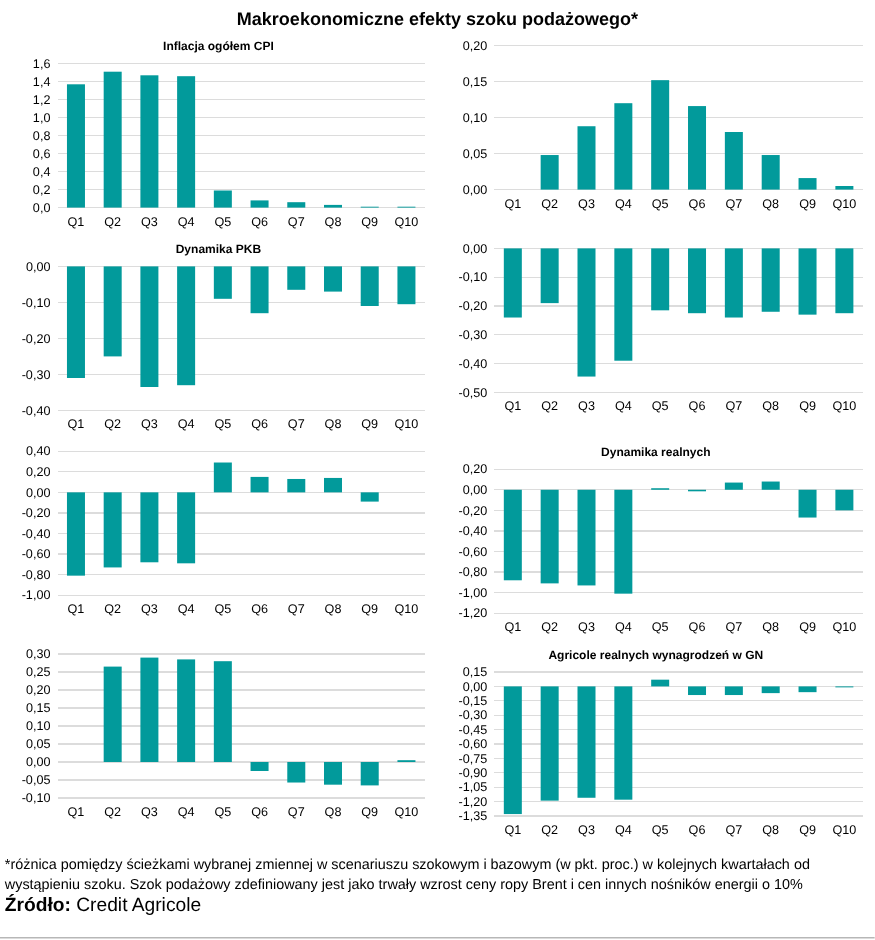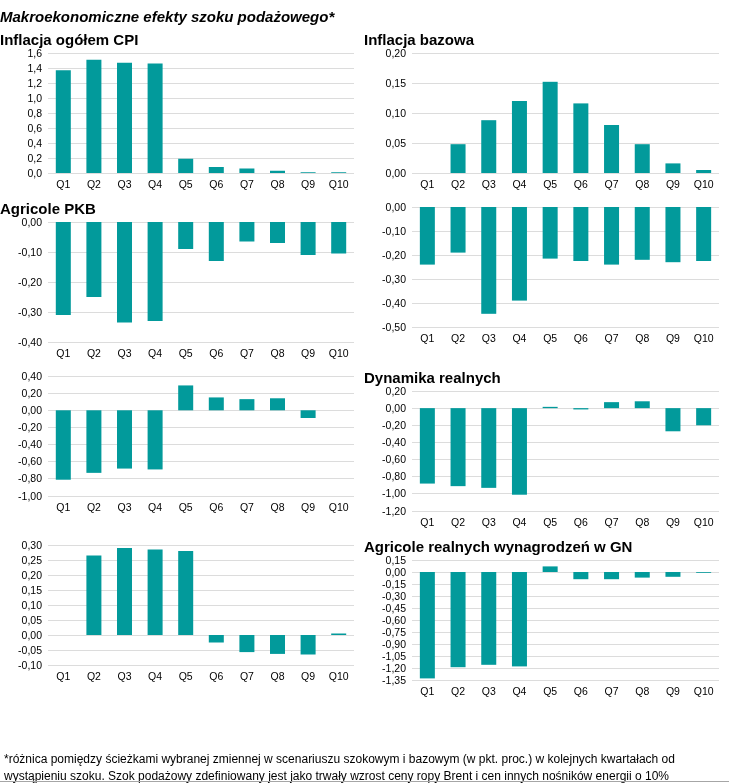--- a/index.html
+++ b/index.html
@@ -1,34 +1,34 @@
 <!DOCTYPE html>
 <html><head>
 <meta charset="utf-8">
 <style>
   html,body{margin:0;padding:0;background:#ffffff;}
   body{
     width:729px;height:783px;position:relative;overflow:hidden;
     font-family:"Liberation Sans","DejaVu Sans",sans-serif;color:#000;
   }
   .page-title{
-    text-align:left;font-weight:bold;font-size:15px;
-    padding-top:8px;height:24px;font-style:italic;
+    text-align:center;font-weight:bold;font-size:15px;
+    padding-top:8px;height:24px;
   }
   .grid{
     display:grid;grid-template-columns:364px 365px;grid-template-rows:repeat(4,169px);
   }
   .panel{position:relative;}
   .panel-title{
-    text-align:left;font-weight:bold;font-size:15px;height:15px;line-height:15px;
+    text-align:center;font-weight:bold;font-size:10px;height:15px;line-height:15px;
     white-space:nowrap;
   }
   .panel svg{display:block;}
   .footnote{
-    padding:4px 6px 0 4px;font-size:12px;line-height:1.38;width:715px;margin-top:39px;
+    padding:4px 6px 0 4px;font-size:12px;line-height:1.38;width:715px;
   }
   .source-line{padding:1px 6px 0 4px;font-size:16px;}
   .source-label{font-weight:bold;}
   .bottom-rule{
     position:absolute;left:0;right:0;bottom:1px;border-top:1px solid #a6a6a6;height:0;
   }
 </style>
 </head>
 <body>
 
@@ -72,21 +72,20 @@
         <text x="246.9" y="141" text-anchor="middle" font-size="10.5" fill="#000000">Q7</text>
         <rect x="270" y="123.75" width="15" height="2.25" fill="#029A9B"></rect>
         <text x="277.5" y="141" text-anchor="middle" font-size="10.5" fill="#000000">Q8</text>
         <rect x="300.6" y="125.25" width="15" height="0.75" fill="#029A9B"></rect>
         <text x="308.1" y="141" text-anchor="middle" font-size="10.5" fill="#000000">Q9</text>
         <rect x="331.2" y="125.25" width="15" height="0.75" fill="#029A9B"></rect>
         <text x="338.7" y="141" text-anchor="middle" font-size="10.5" fill="#000000">Q10</text>
       </svg>
   </div>
   <div class="panel">
-    <div class="panel-title">Inflacja bazowa</div>
     <svg width="365" height="152" viewBox="0 0 365 152">
         <line x1="48" y1="6" x2="355" y2="6" stroke="#DCDCDC" stroke-width="1" shape-rendering="crispEdges"></line>
         <text x="42" y="9.5" text-anchor="end" font-size="10.5" fill="#000000">0,20</text>
         <line x1="48" y1="36" x2="355" y2="36" stroke="#DCDCDC" stroke-width="1" shape-rendering="crispEdges"></line>
         <text x="42" y="39.5" text-anchor="end" font-size="10.5" fill="#000000">0,15</text>
         <line x1="48" y1="66" x2="355" y2="66" stroke="#DCDCDC" stroke-width="1" shape-rendering="crispEdges"></line>
         <text x="42" y="69.5" text-anchor="end" font-size="10.5" fill="#000000">0,10</text>
         <line x1="48" y1="96" x2="355" y2="96" stroke="#DCDCDC" stroke-width="1" shape-rendering="crispEdges"></line>
         <text x="42" y="99.5" text-anchor="end" font-size="10.5" fill="#000000">0,05</text>
         <line x1="48" y1="126" x2="355" y2="126" stroke="#DCDCDC" stroke-width="1" shape-rendering="crispEdges"></line>
@@ -106,21 +105,21 @@
         <text x="247.54999999999998" y="141" text-anchor="middle" font-size="10.5" fill="#000000">Q7</text>
         <rect x="270.75" y="97.20000000000002" width="15" height="28.799999999999983" fill="#029A9B"></rect>
         <text x="278.25" y="141" text-anchor="middle" font-size="10.5" fill="#000000">Q8</text>
         <rect x="301.45" y="116.39999999999999" width="15" height="9.600000000000009" fill="#029A9B"></rect>
         <text x="308.95" y="141" text-anchor="middle" font-size="10.5" fill="#000000">Q9</text>
         <rect x="332.15" y="123" width="15" height="3" fill="#029A9B"></rect>
         <text x="339.65" y="141" text-anchor="middle" font-size="10.5" fill="#000000">Q10</text>
       </svg>
   </div>
   <div class="panel">
-    <div class="panel-title">Agricole PKB</div>
+    <div class="panel-title">Dynamika PKB</div>
     <svg width="364" height="152" viewBox="0 0 364 152">
         <line x1="48" y1="6" x2="354" y2="6" stroke="#DCDCDC" stroke-width="1" shape-rendering="crispEdges"></line>
         <text x="42" y="9.5" text-anchor="end" font-size="10.5" fill="#000000">0,00</text>
         <line x1="48" y1="36" x2="354" y2="36" stroke="#DCDCDC" stroke-width="1" shape-rendering="crispEdges"></line>
         <text x="42" y="39.5" text-anchor="end" font-size="10.5" fill="#000000">-0,10</text>
         <line x1="48" y1="66" x2="354" y2="66" stroke="#DCDCDC" stroke-width="1" shape-rendering="crispEdges"></line>
         <text x="42" y="69.5" text-anchor="end" font-size="10.5" fill="#000000">-0,20</text>
         <line x1="48" y1="96" x2="354" y2="96" stroke="#DCDCDC" stroke-width="1" shape-rendering="crispEdges"></line>
         <text x="42" y="99.5" text-anchor="end" font-size="10.5" fill="#000000">-0,30</text>
         <line x1="48" y1="126" x2="354" y2="126" stroke="#DCDCDC" stroke-width="1" shape-rendering="crispEdges"></line>

